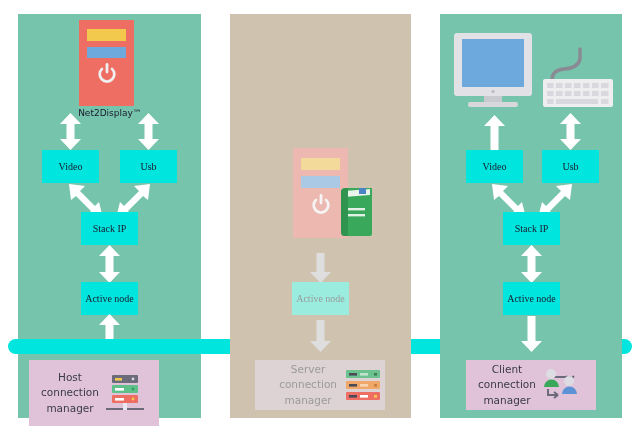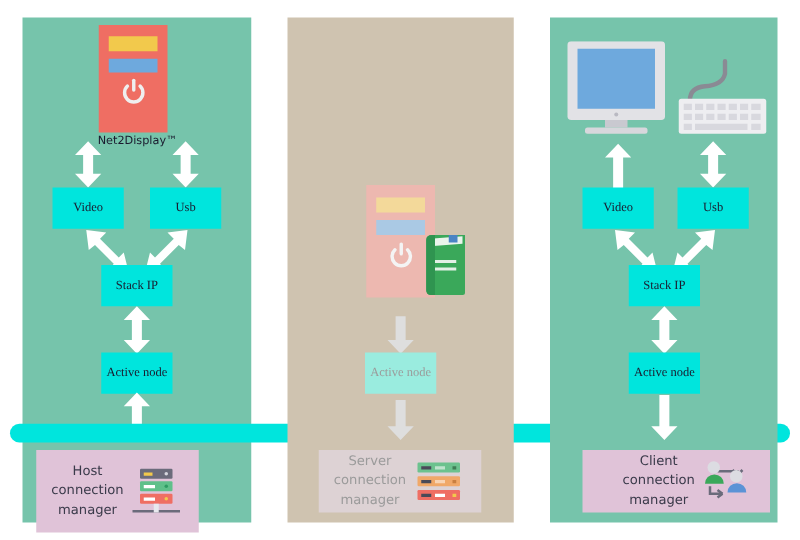--- a/index.html
+++ b/index.html
@@ -100,21 +100,21 @@
   .arrow svg { width: 100%; height: 100%; display: block; overflow: visible; }
 
   
   .cm-card {
     position: absolute;
     background: #e0c3d8;
     display: flex;
     align-items: center;
     justify-content: center;
   }
-  .cm-card.faded { background: #ddd2d4; }
+  .cm-card.faded { background: #ddd2d4; justify-content: flex-end; }
   .cm-label {
     font-size: 10.5px;
     color: #3a3a4a;
     text-align: center;
     line-height: 1.45;
     margin-right: 4px;
   }
   .cm-card.faded .cm-label { color: #9b9b9b; }
   .cm-icon { width: 44px; height: 40px; flex: 0 0 auto; }
   .cm-icon svg { width: 100%; height: 100%; display: block; }
@@ -354,21 +354,21 @@
   </div>
 
   <div class="node-box" style="left:503px; top:282px; width:57px; height:33px;">Active node</div>
 
   <div class="arrow" style="left:521px; top:316px; width:21px; height:36px;">
     <svg viewBox="0 0 21 36" preserveAspectRatio="none">
       <polygon points="6.5,0 14.5,0 14.5,25 21,25 10.5,36 0,25 6.5,25" fill="#ffffff"></polygon>
     </svg>
   </div>
 
-  <div class="cm-card" style="left:466px; top:360px; width:130px; height:50px;padding-left:20px;">
+  <div class="cm-card" style="left:466px; top:360px; width:130px; height:50px;">
     <div class="cm-label">
       <div>Client</div>
       <div>connection</div>
       <div>manager</div>
     </div>
     <div class="cm-icon">
       <svg viewBox="0 0 44 40">
         <path d="M14 12 L30 12 L30 18" stroke="#6b6b7b" stroke-width="2" fill="none"></path>
         <path d="M30 18 L26 14 M30 18 L34 14" stroke="#6b6b7b" stroke-width="2" fill="none" transform="translate(0,-3) rotate(0)"></path>
         <circle cx="11" cy="9" r="5" fill="#dcdce2"></circle>

